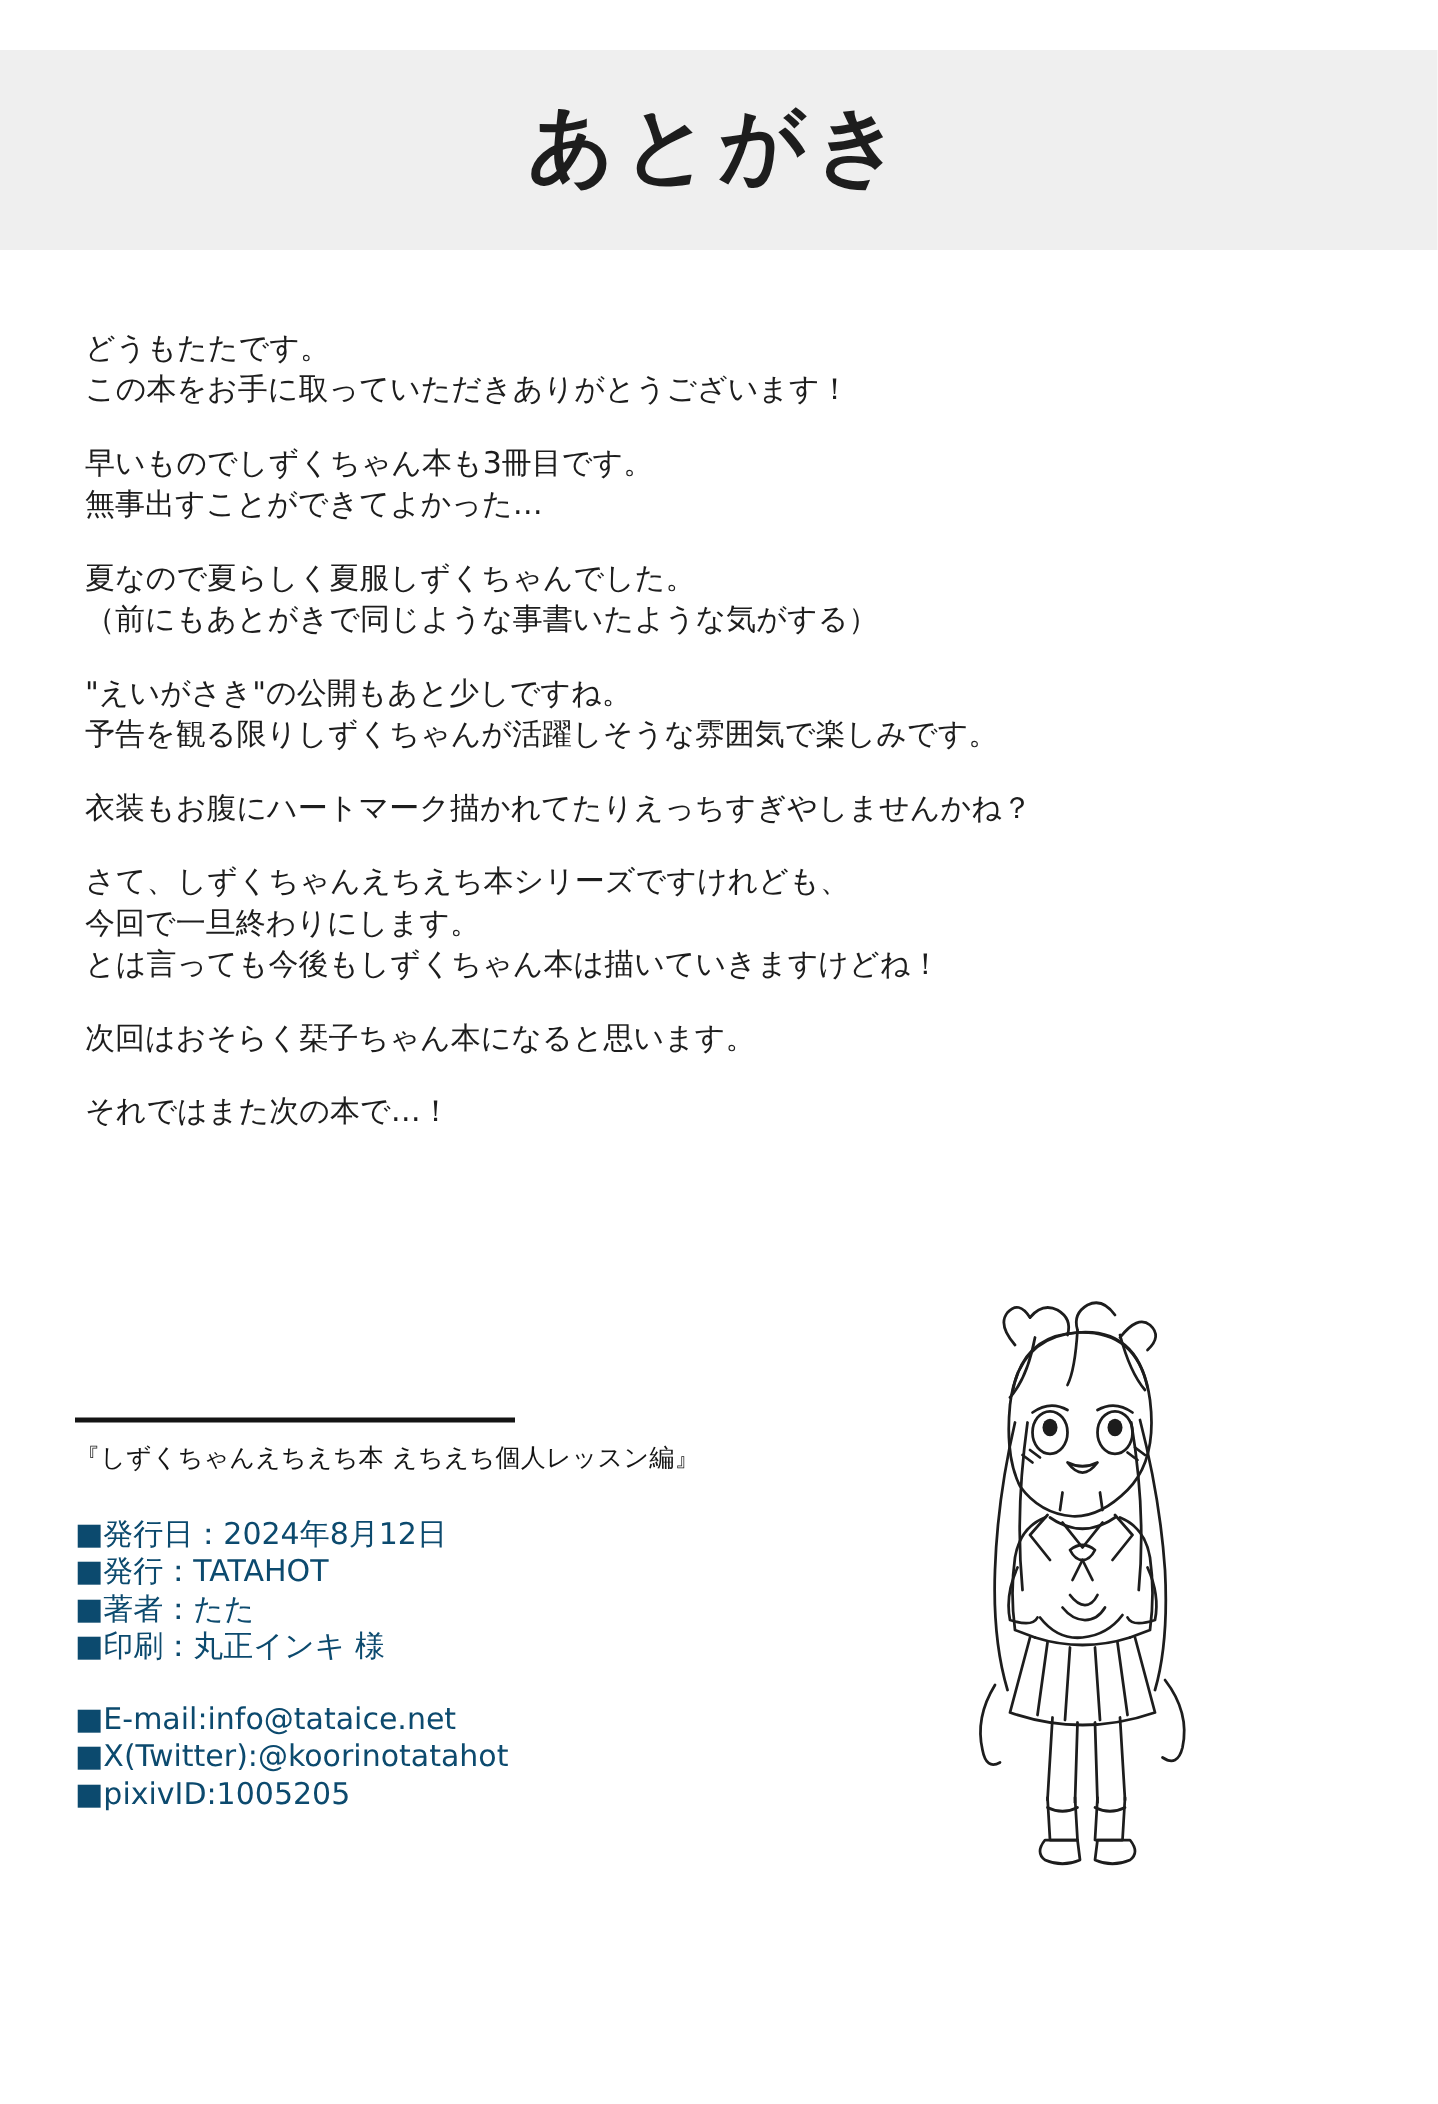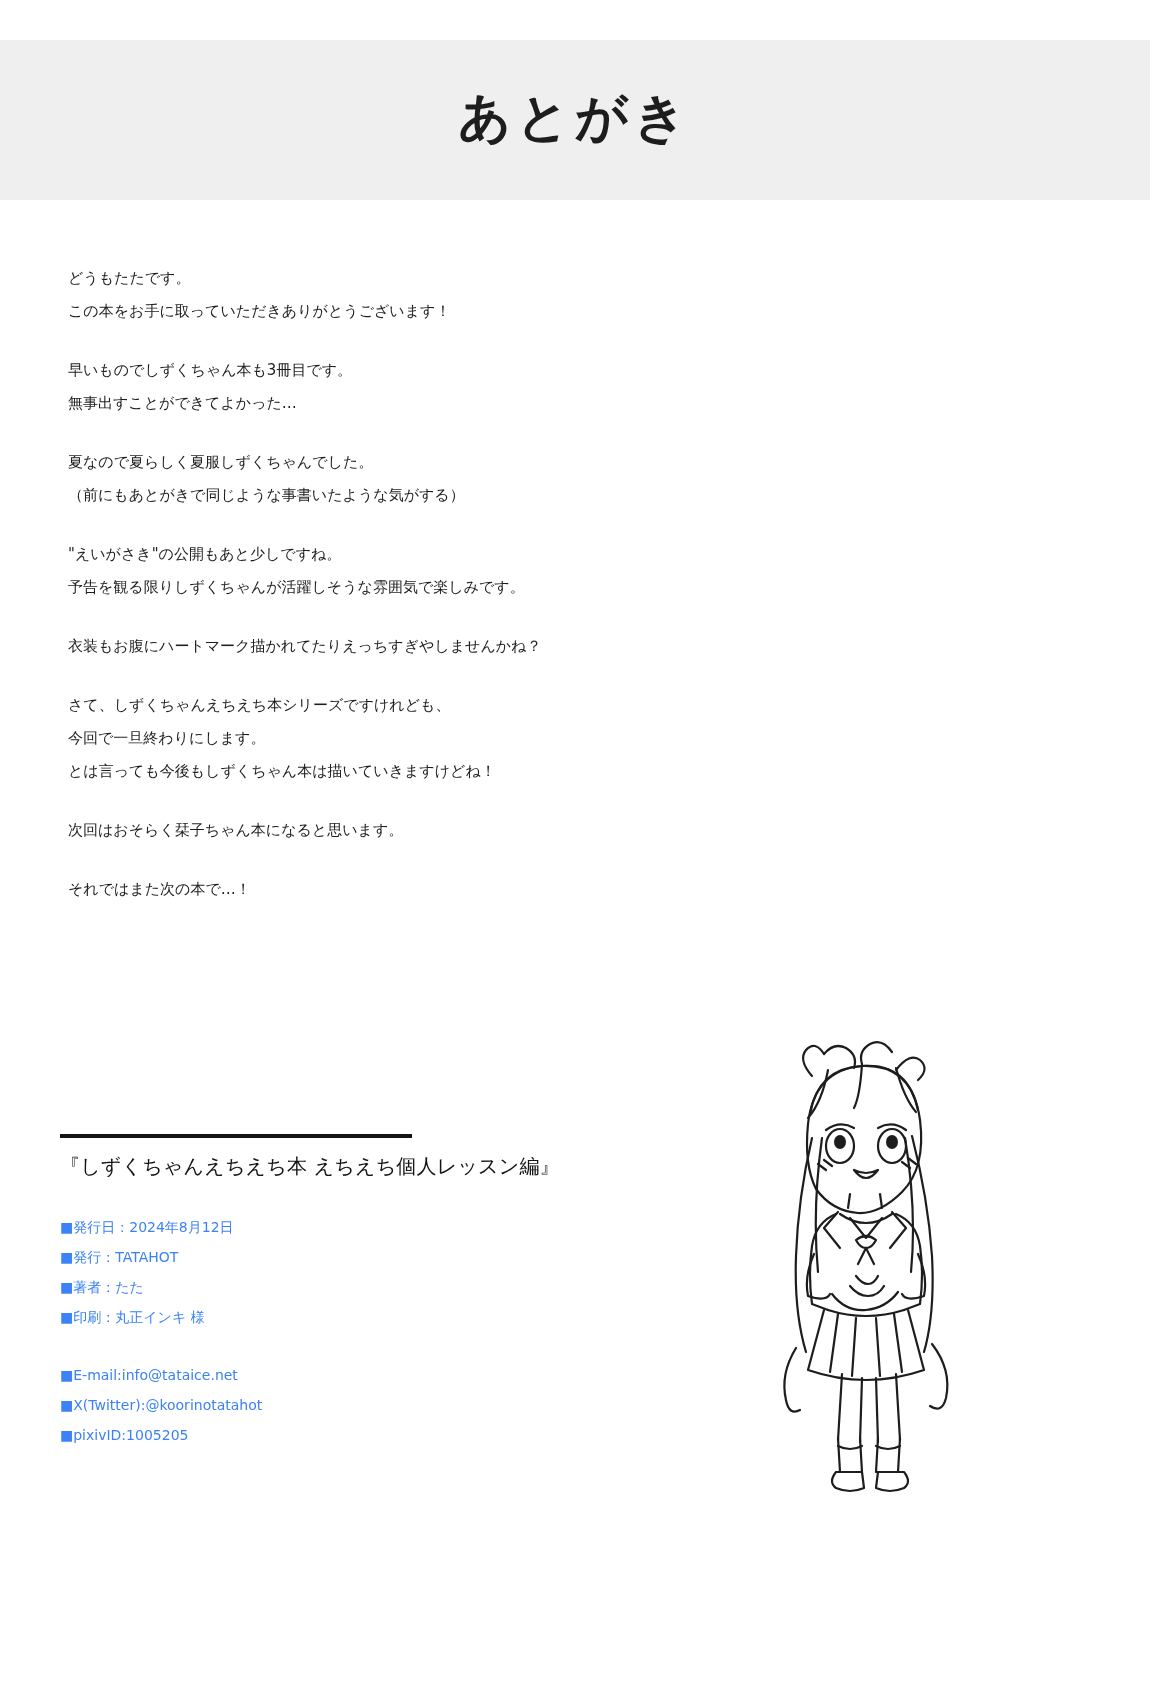--- a/index.html
+++ b/index.html
@@ -22,35 +22,35 @@
     left: 0;
     top: 40px;
     width: 1150px;
     height: 160px;
     background: #efefef;
     display: flex;
     align-items: center;
     justify-content: center;
   }
   .header-title {
-    font-size: 52px;
+    font-size: 68px;
     font-weight: 700;
     letter-spacing: 0.10em;
     color: #1d1d1d;
     line-height: 1;
     padding-bottom: 6px;
   }
 
   
   .afterword {
     position: absolute;
     left: 68px;
     top: 262px;
     width: 960px;
-    font-size: 15px;
+    font-size: 24px;
     line-height: 1.0;
     color: #1d1d1d;
   }
   .para {
     margin-bottom: 26px;
   }
   .para:last-child { margin-bottom: 0; }
   .line {
     display: block;
     line-height: 33px;
@@ -86,23 +86,23 @@
     line-height: 1.2;
     margin-bottom: 34px;
     white-space: pre;
   }
   .colophon-list {
     margin: 0;
     padding: 0;
     list-style: none;
   }
   .colophon-list li {
-    font-size: 14px;
+    font-size: 24px;
     line-height: 30px;
-    color: #3b82f6;
+    color: #0c4a6e;
     white-space: pre;
   }
   .group-gap {
     height: 28px;
   }
 
   
   .character {
     position: absolute;
     left: 700px;

